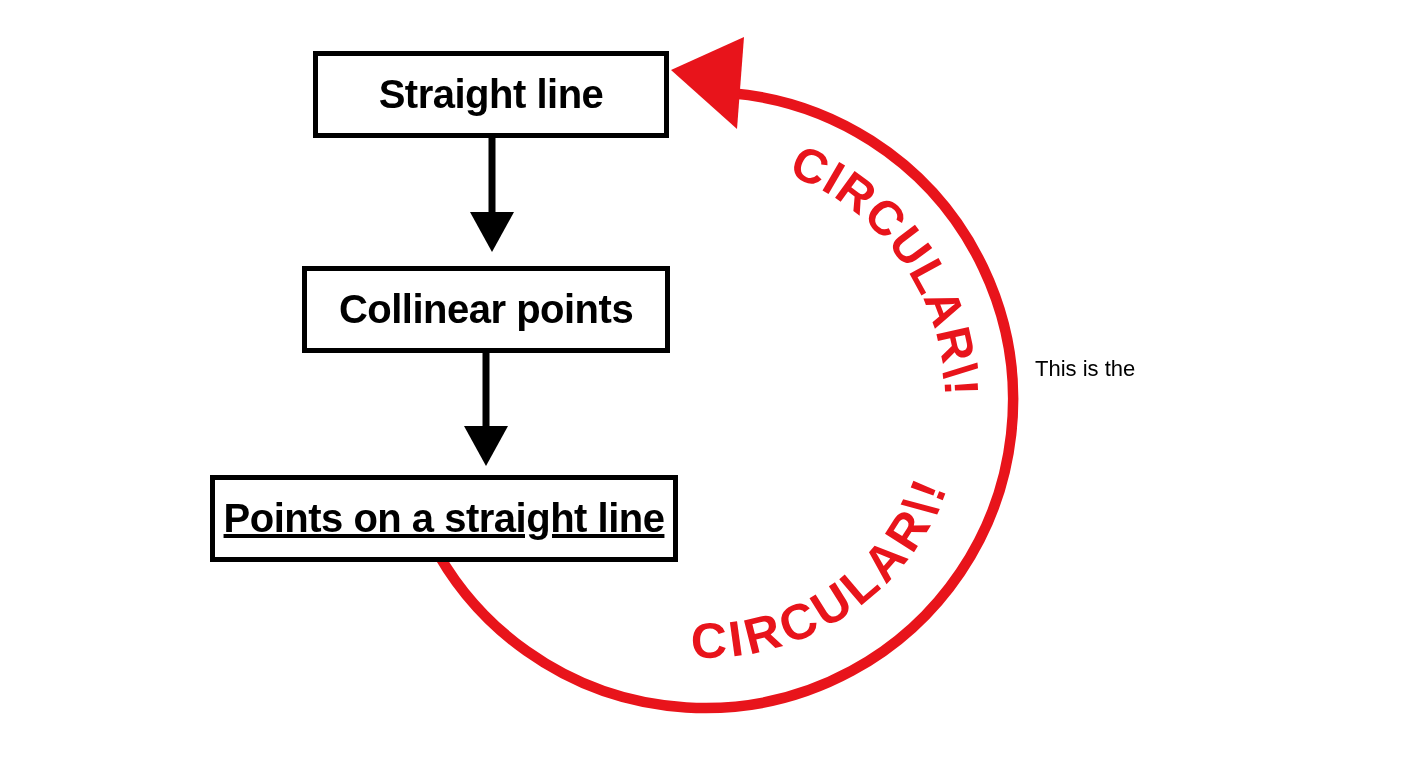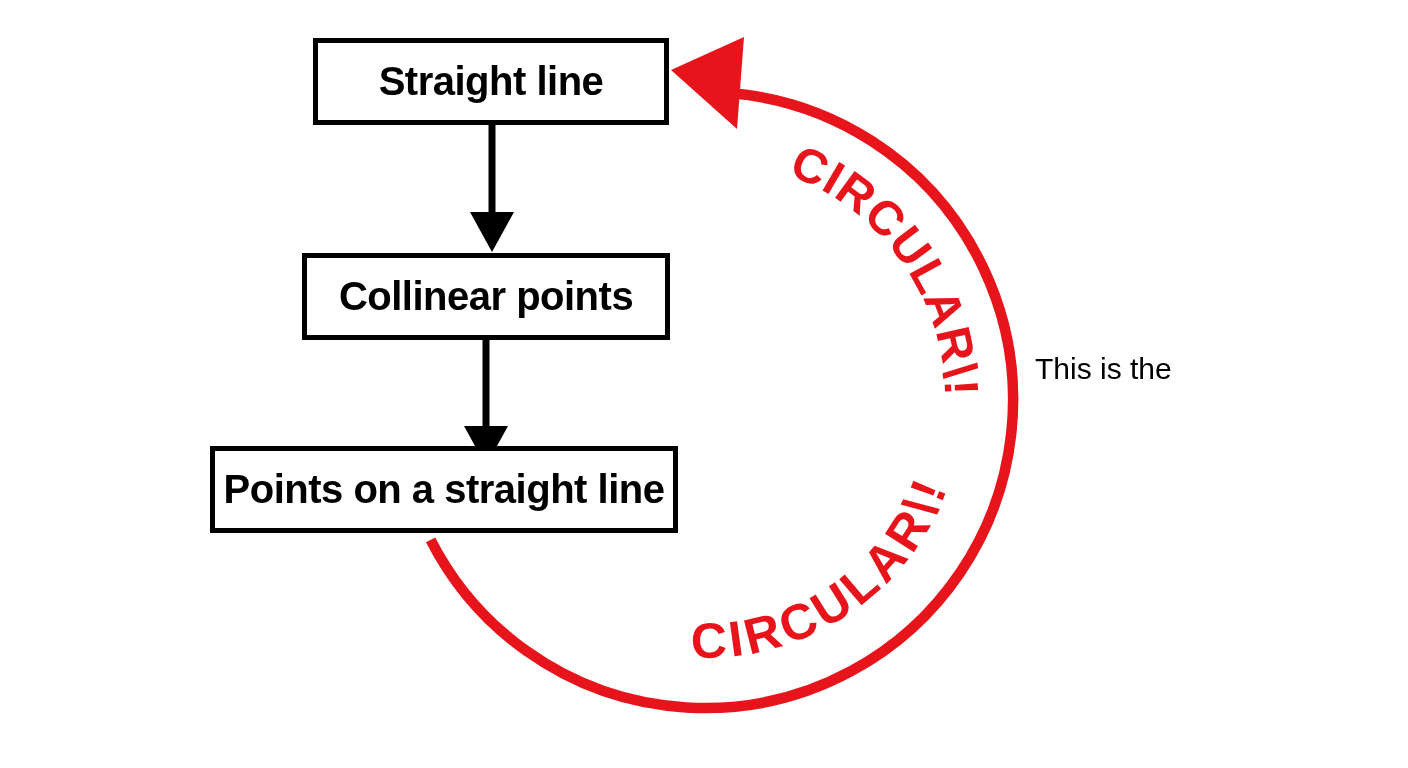--- a/index.html
+++ b/index.html
@@ -23,37 +23,38 @@
   }
   .flow-box {
     position: absolute;
     z-index: 2;
     box-sizing: border-box;
     background: #ffffff;
     border: 5px solid #000000;
     display: flex;
     align-items: center;
     justify-content: center;
+    margin-top: 13px;
   }
   .flow-box .label {
     font-weight: bold;
     font-size: 40px;
     color: #000000;
     white-space: nowrap;
     letter-spacing: -0.5px;
   }
   #box-straight-line   { left: 313px; top: 38px;  width: 356px; height: 87px; }
   #box-collinear       { left: 302px; top: 253px; width: 368px; height: 87px; }
-  #box-points-line     { left: 210px; top: 446px; width: 468px; height: 87px; }
+  #box-points-line     { left: 210px; top: 462px; width: 468px; height: 87px; text-decoration: underline; }
   #problem-annotation {
     position: absolute;
     z-index: 2;
     left: 1035px;
     top: 350px;
-    font-size: 30px;
+    font-size: 22px;
     line-height: 38px;
     color: #000000;
     white-space: nowrap;
   }
   .arc-label-text {
     font-family: "Liberation Sans", sans-serif;
     font-weight: bold;
   }
 </style>
 </head>

